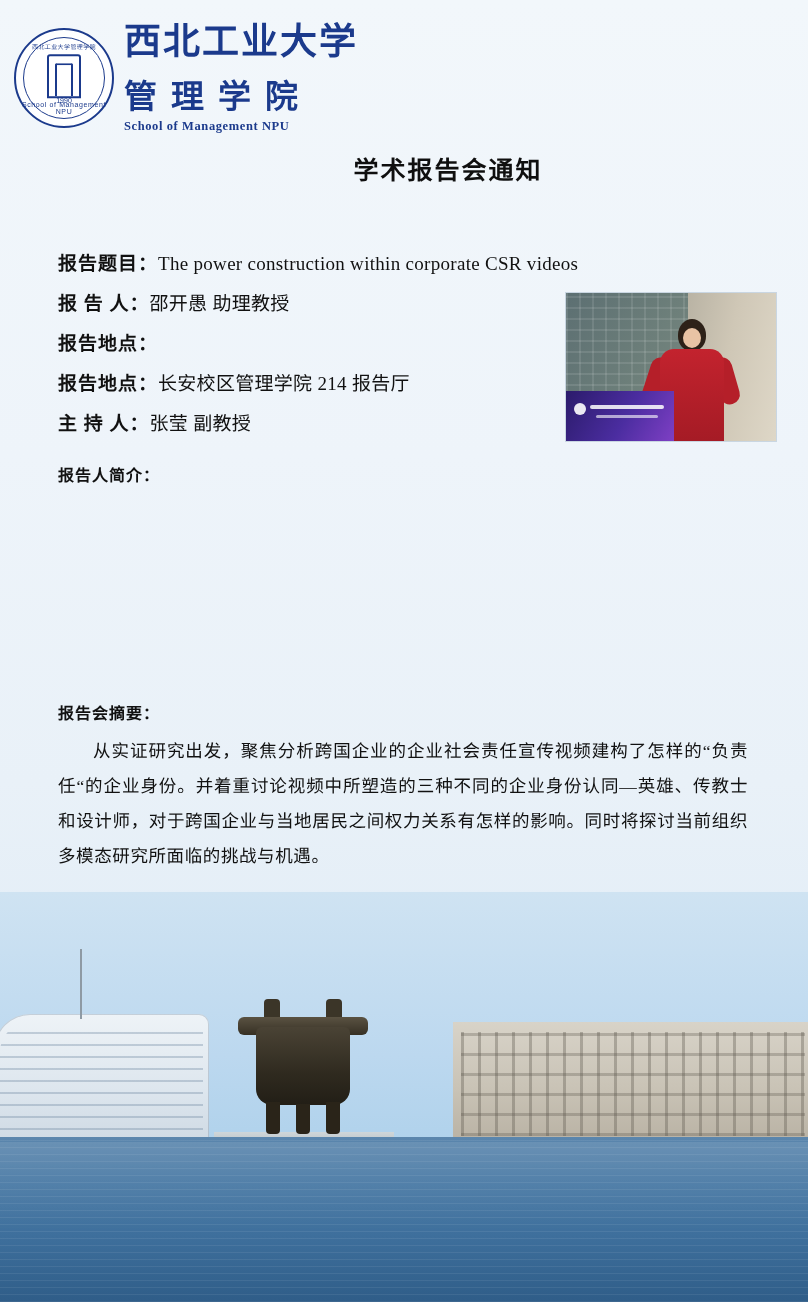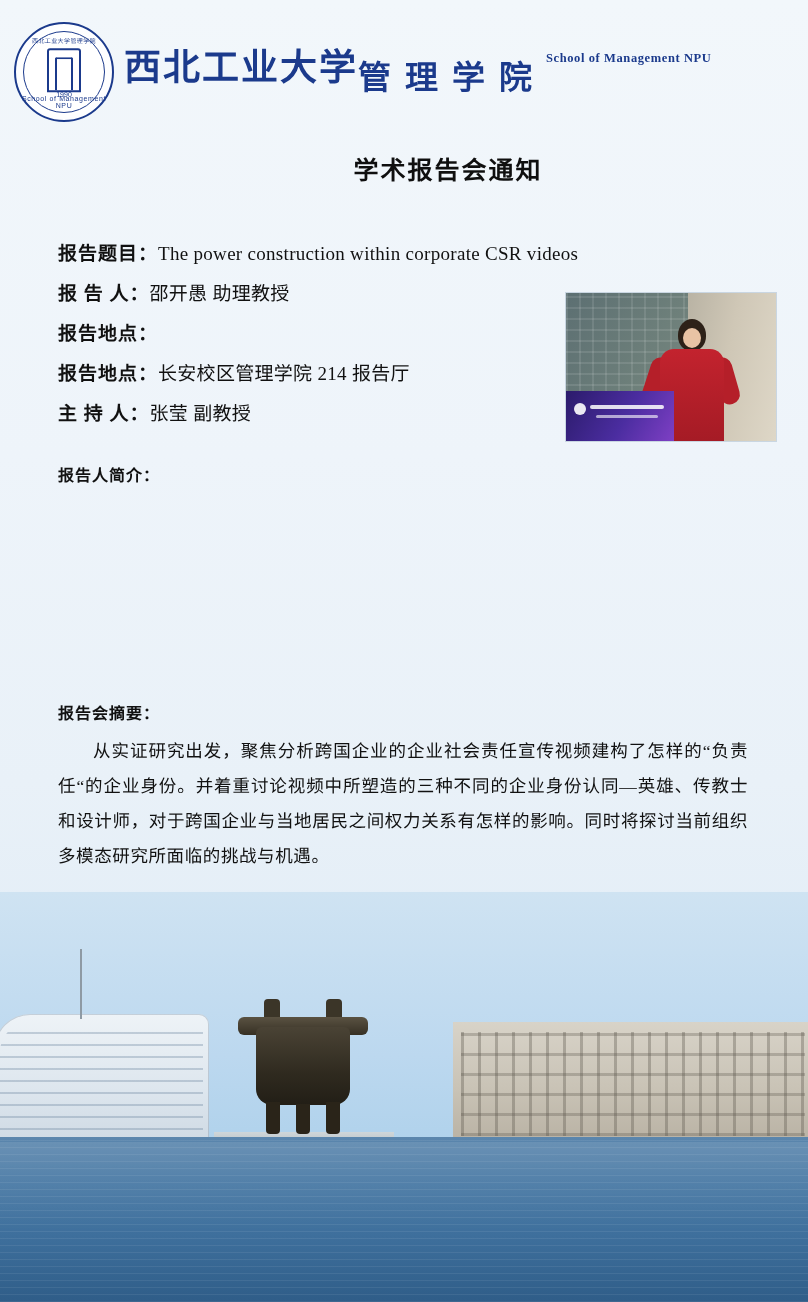--- a/index.html
+++ b/index.html
@@ -77,36 +77,36 @@
   .seal-year {
     position: absolute;
     left: 0; right: 0;
     bottom: 22px;
     text-align: center;
     font-size: 7px;
     color: #1b3a8c;
     font-family: "Liberation Sans", sans-serif;
   }
 
-  .logo-text { display: flex; flex-direction: row; justify-content: center; }
+  .logo-text { display: flex; flex-direction: column; justify-content: center; }
   .logo-cn-1 {
     font-size: 37px;
     font-weight: 700;
     color: #1b3a8c;
     letter-spacing: 2px;
     line-height: 1.05;
     font-family: "DejaVu Serif", serif;
   }
   .logo-cn-2 {
     font-size: 33px;
     font-weight: 700;
     color: #1b3a8c;
     letter-spacing: 14px;
     line-height: 1.15;
-    margin-top: 11px;
+    margin-top: 17px;
     font-family: "DejaVu Serif", serif;
   }
   .logo-en {
     font-size: 12.5px;
     font-weight: 700;
     color: #1b3a8c;
     letter-spacing: 0.6px;
     margin-top: 3px;
     font-family: "Liberation Serif", serif;
   }
@@ -121,21 +121,21 @@
     font-size: 25px;
     font-weight: 700;
     color: #0f0f0f;
     letter-spacing: 2px;
     padding-left: 44px;
   }
 
   
   .info {
     position: absolute;
-    top: 238px;
+    top: 248px;
     left: 58px;
     width: 700px;
   }
   .info-row {
     display: flex;
     align-items: baseline;
     margin-bottom: 13px;
     font-size: 19px;
     color: #111;
     font-weight: 700;

